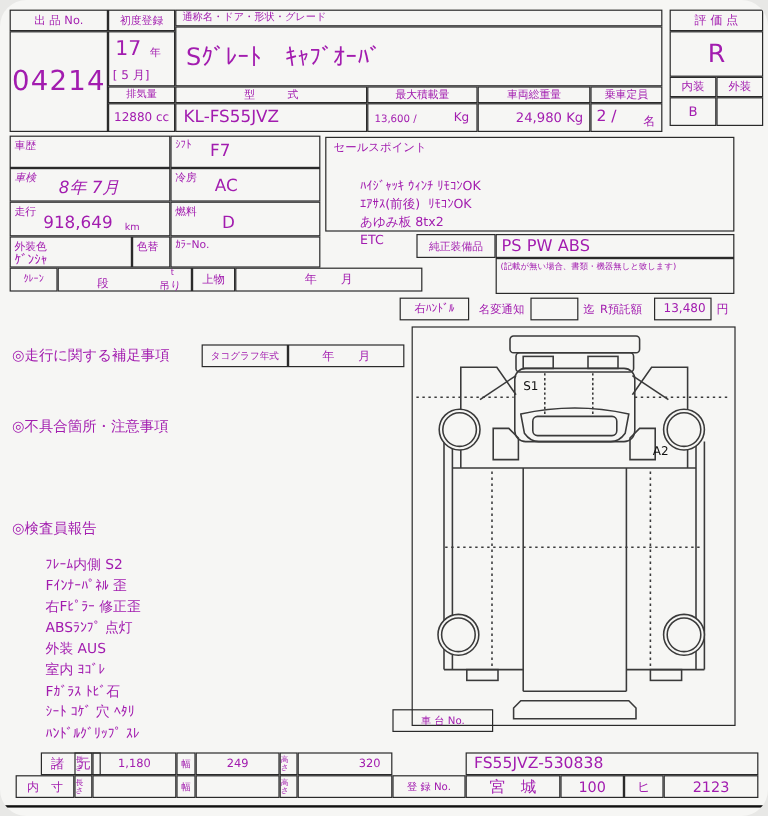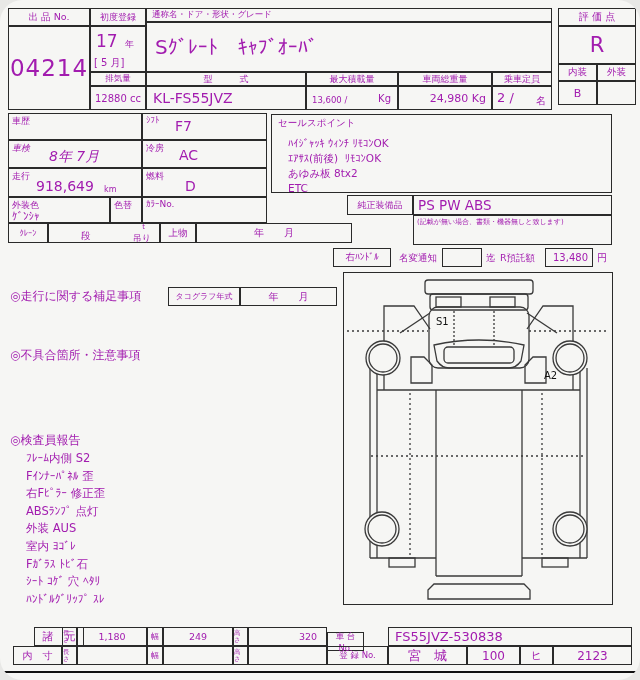--- a/index.html
+++ b/index.html
@@ -7,21 +7,21 @@
   #sheet{
     position:relative;width:640px;height:680px;background:#f6f6f4;
     font-family:"DejaVu Sans",sans-serif;color:#a21caf;overflow:hidden;border-radius:22px;
   }
   .box{position:absolute;border:1px solid #2a2a2a;box-sizing:border-box;background:transparent;}
   .txt{position:absolute;white-space:pre;}
   .c{display:flex;align-items:center;justify-content:center;text-align:center;}
   .lbl-tl{position:absolute;top:1px;left:3px;font-size:9px;}
   .vcell{display:flex;align-items:center;}
   .vert{display:flex;flex-direction:column;align-items:center;justify-content:center;font-size:6.5px;line-height:7px;}
-  ul.plist,ul.ilist{list-style:none;margin:4px;padding:0;}
+  ul.plist,ul.ilist{list-style:none;margin:16px;padding:0;}
   ul.plist li{font-size:10.5px;line-height:15px;white-space:pre;}
   ul.ilist li{font-size:11.5px;line-height:17.6px;white-space:pre;}
   svg text{font-family:"DejaVu Sans",sans-serif;}
   .bottomline{position:absolute;left:0;top:671px;width:640px;height:2px;background:#111;}
 </style>
 </head>
 <body>
 
 <div id="sheet">
 
@@ -225,21 +225,21 @@
     </svg>
   </div>
 
   <div class="box c" style="left:13px;top:627px;width:50px;height:19px;font-size:11px;margin-left:21px;">諸　元</div>
   <div class="box vert" style="left:62px;top:627px;width:15px;height:19px;">長さ</div>
   <div class="box c" style="left:77px;top:627px;width:70px;height:19px;font-size:9.5px;">1,180</div>
   <div class="box c" style="left:147px;top:627px;width:16px;height:19px;font-size:8px;">幅</div>
   <div class="box c" style="left:163px;top:627px;width:70px;height:19px;font-size:9.5px;">249</div>
   <div class="box vert" style="left:233px;top:627px;width:15px;height:19px;">高さ</div>
   <div class="box c" style="left:248px;top:627px;width:79px;height:19px;font-size:9.5px;padding-left:41px;">320</div>
-  <div class="box c" style="left:327px;top:632px;width:37px;height:19px;font-size:8.5px;text-align:center;">車 台 No.</div>
+  <div class="box c" style="left:327px;top:591px;width:84px;height:19px;font-size:8.5px;text-align:center;">車 台 No.</div>
   <div class="box vcell" style="left:388px;top:627px;width:244px;height:19px;font-size:13px;padding-left:6px;">FS55JVZ-530838</div>
 
   <div class="box c" style="left:13px;top:646px;width:49px;height:19px;font-size:10px;">内　寸</div>
   <div class="box vert" style="left:62px;top:646px;width:15px;height:19px;">長さ</div>
   <div class="box c" style="left:77px;top:646px;width:70px;height:19px;font-size:9.5px;"></div>
   <div class="box c" style="left:147px;top:646px;width:16px;height:19px;font-size:8px;">幅</div>
   <div class="box c" style="left:163px;top:646px;width:70px;height:19px;font-size:9.5px;"></div>
   <div class="box vert" style="left:233px;top:646px;width:15px;height:19px;">高さ</div>
   <div class="box c" style="left:248px;top:646px;width:79px;height:19px;font-size:9.5px;"></div>
   <div class="box c" style="left:327px;top:646px;width:61px;height:19px;font-size:8.5px;">登 録 No.</div>

